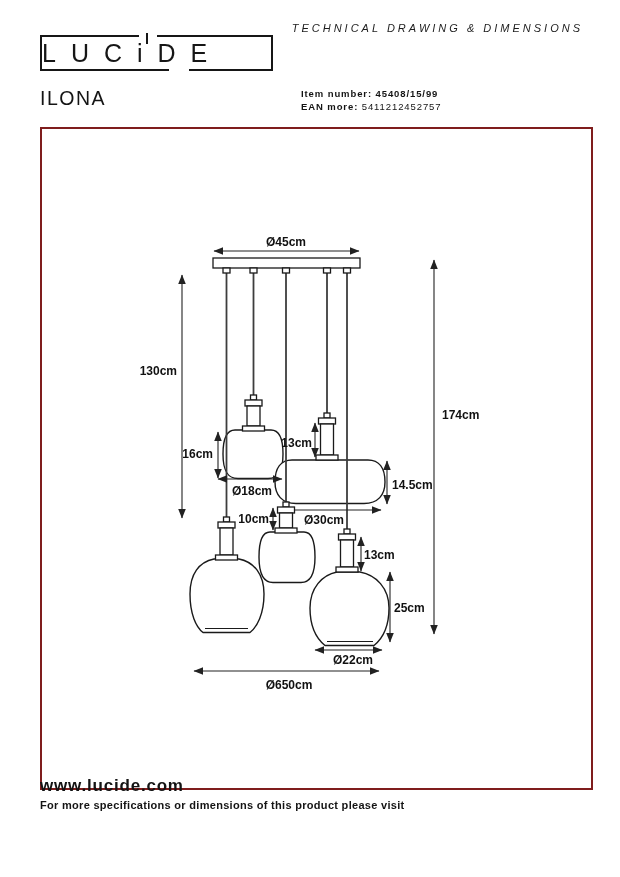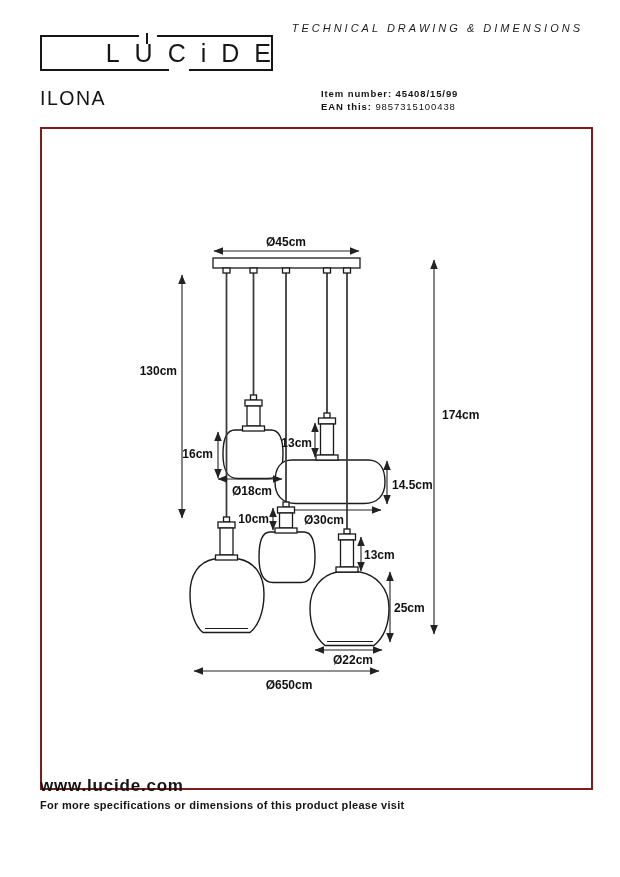--- a/index.html
+++ b/index.html
@@ -4,41 +4,41 @@
 <style>
   html,body { margin:0; padding:0; background:#e8e8e8; }
   .page {
     position:relative; width:620px; height:877px; background:#ffffff;
     font-family:"Liberation Sans", sans-serif; color:#141414; overflow:hidden;
     margin:0 auto;
   }
   
   .logo-box {
     position:absolute; left:40px; top:35px; width:229px; height:32px;
-    border:2px solid #161616; display:flex; align-items:center; justify-content:flex-end;
+    border:2px solid #161616; display:flex; align-items:center; justify-content:flex-start;
   }
   .logo-text {
     font-size:25px; font-weight:200; letter-spacing:15px; margin-right:-15px;
     color:#161616; line-height:1;
   }
   .logo-gap { position:absolute; background:#ffffff; height:4px; }
   .gap-top    { top:-3px;  left:97px;  width:18px; }
   .gap-bottom { bottom:-3px; left:127px; width:20px; }
   .logo-tick  { position:absolute; left:104px; top:-4px; width:2px; height:11px; background:#161616; }
 
   
   .doc-title {
     position:absolute; top:22px; right:37px;
     font-size:11px; letter-spacing:3px; color:#1c1c1c; white-space:nowrap;font-style:italic;
   }
   .product-name {
     position:absolute; left:40px; top:87px;
     font-size:19.5px; font-weight:normal; letter-spacing:1.5px;
   }
-  .meta { position:absolute; left:301px; top:87px; font-size:9.5px; letter-spacing:0.9px; line-height:13px;margin-left:20px; }
+  .meta { position:absolute; left:301px; top:87px; font-size:9.5px; letter-spacing:0.9px; line-height:13px; }
   .meta-label { font-weight:bold; }
   .meta-value.bold { font-weight:bold; }
 
   
   .drawing-frame {
     position:absolute; left:40px; top:127px; width:549px; height:659px;
     border:2px solid #7f1d1d;
   }
   .drawing-frame svg { display:block; width:549px; height:659px; }
 
@@ -73,22 +73,22 @@
 
   <div class="doc-title">TECHNICAL DRAWING &amp; DIMENSIONS</div>
 
   <div class="product-name">ILONA</div>
   <div class="meta">
     <div class="meta-row">
       <span class="meta-label">Item number:</span>
       <span class="meta-value bold">45408/15/99</span>
     </div>
     <div class="meta-row">
-      <span class="meta-label">EAN this:</span>
-      <span class="meta-value">9857315100438</span>
+      <span class="meta-label">EAN more:</span>
+      <span class="meta-value">5411212452757</span>
     </div>
   </div>
 
   <div class="drawing-frame">
     <svg viewBox="0 0 549 659">
       <defs>
         <marker id="arr" viewBox="0 0 10 8" refX="9.5" refY="4" markerWidth="9" markerHeight="7" orient="auto-start-reverse">
           <path d="M0,0 L10,4 L0,8 Z" fill="#222222"></path>
         </marker>
       </defs>

